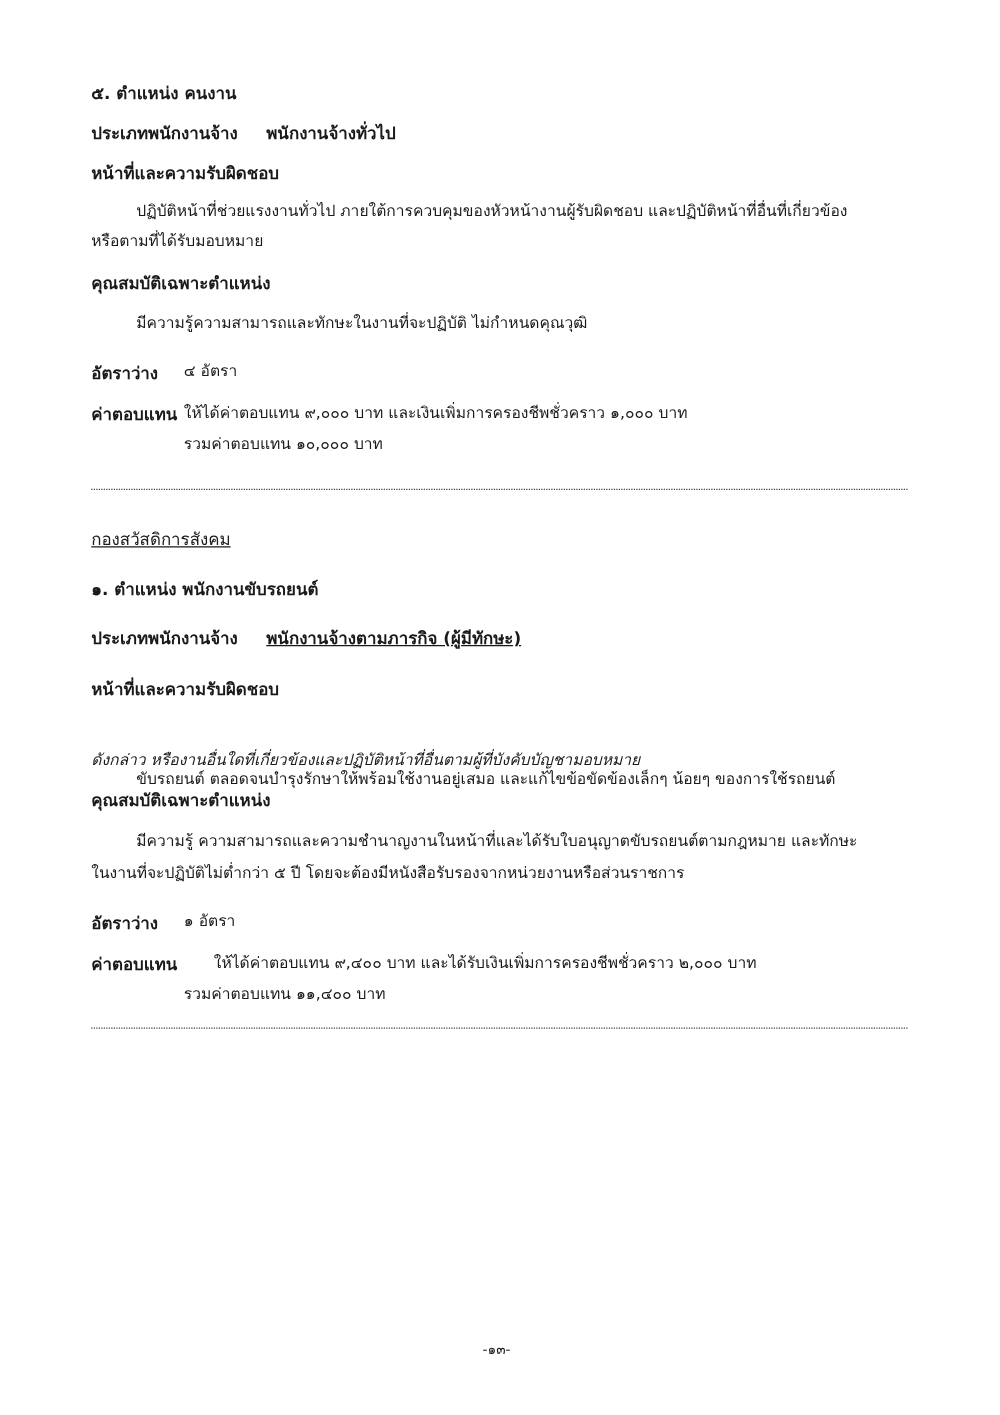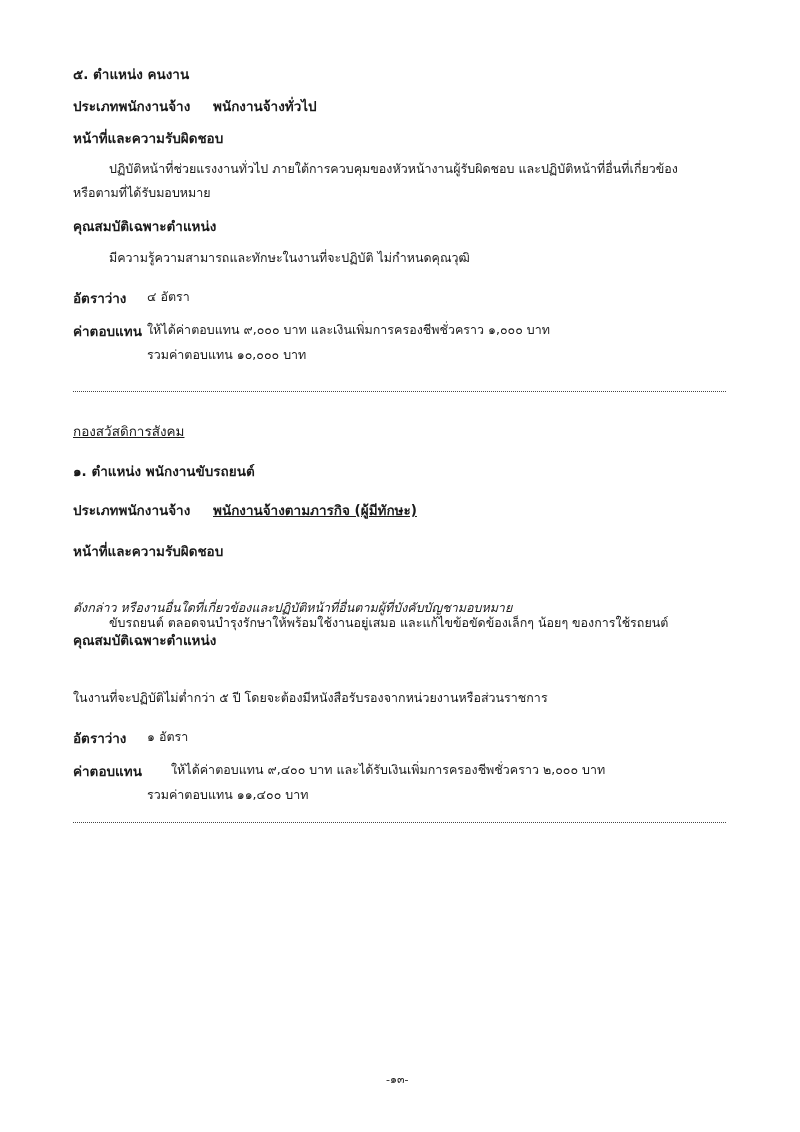--- a/index.html
+++ b/index.html
@@ -45,20 +45,21 @@
   <div class="abs bold" style="left:73px; top:460px;">๑. ตำแหน่ง พนักงานขับรถยนต์</div>
 
   <div class="abs bold" style="left:73px; top:499px;">ประเภทพนักงานจ้าง</div>
   <div class="abs bold" style="left:213px; top:499px;text-decoration:underline;">พนักงานจ้างตามภารกิจ (ผู้มีทักษะ)</div>
 
   <div class="abs bold" style="left:73px; top:540px;">หน้าที่และความรับผิดชอบ</div>
   <div class="abs reg" style="left:109px; top:573px;margin-top:40px;">ขับรถยนต์ ตลอดจนบำรุงรักษาให้พร้อมใช้งานอยู่เสมอ และแก้ไขข้อขัดข้องเล็กๆ น้อยๆ ของการใช้รถยนต์</div>
   <div class="abs reg" style="left:73px; top:598px;font-style:italic;">ดังกล่าว หรืองานอื่นใดที่เกี่ยวข้องและปฏิบัติหน้าที่อื่นตามผู้ที่บังคับบัญชามอบหมาย</div>
 
   <div class="abs bold" style="left:73px; top:629px;">คุณสมบัติเฉพาะตำแหน่ง</div>
+  <div class="abs reg" style="left:109px; top:663px;">มีความรู้ ความสามารถและความชำนาญงานในหน้าที่และได้รับใบอนุญาตขับรถยนต์ตามกฎหมาย และทักษะ</div>
   <div class="abs reg" style="left:73px; top:688px;">ในงานที่จะปฏิบัติไม่ต่ำกว่า ๕ ปี โดยจะต้องมีหนังสือรับรองจากหน่วยงานหรือส่วนราชการ</div>
 
   <div class="abs bold" style="left:73px; top:727px;">อัตราว่าง</div>
   <div class="abs reg" style="left:147px; top:727px;">๑ อัตรา</div>
 
   <div class="abs bold" style="left:73px; top:760px;">ค่าตอบแทน</div>
   <div class="abs reg" style="left:147px; top:760px;margin-left:24px;">ให้ได้ค่าตอบแทน ๙,๔๐๐ บาท และได้รับเงินเพิ่มการครองชีพชั่วคราว ๒,๐๐๐ บาท</div>
   <div class="abs reg" style="left:147px; top:785px;">รวมค่าตอบแทน ๑๑,๔๐๐ บาท</div>
 
   <div class="dots" style="top:822px;"></div>

